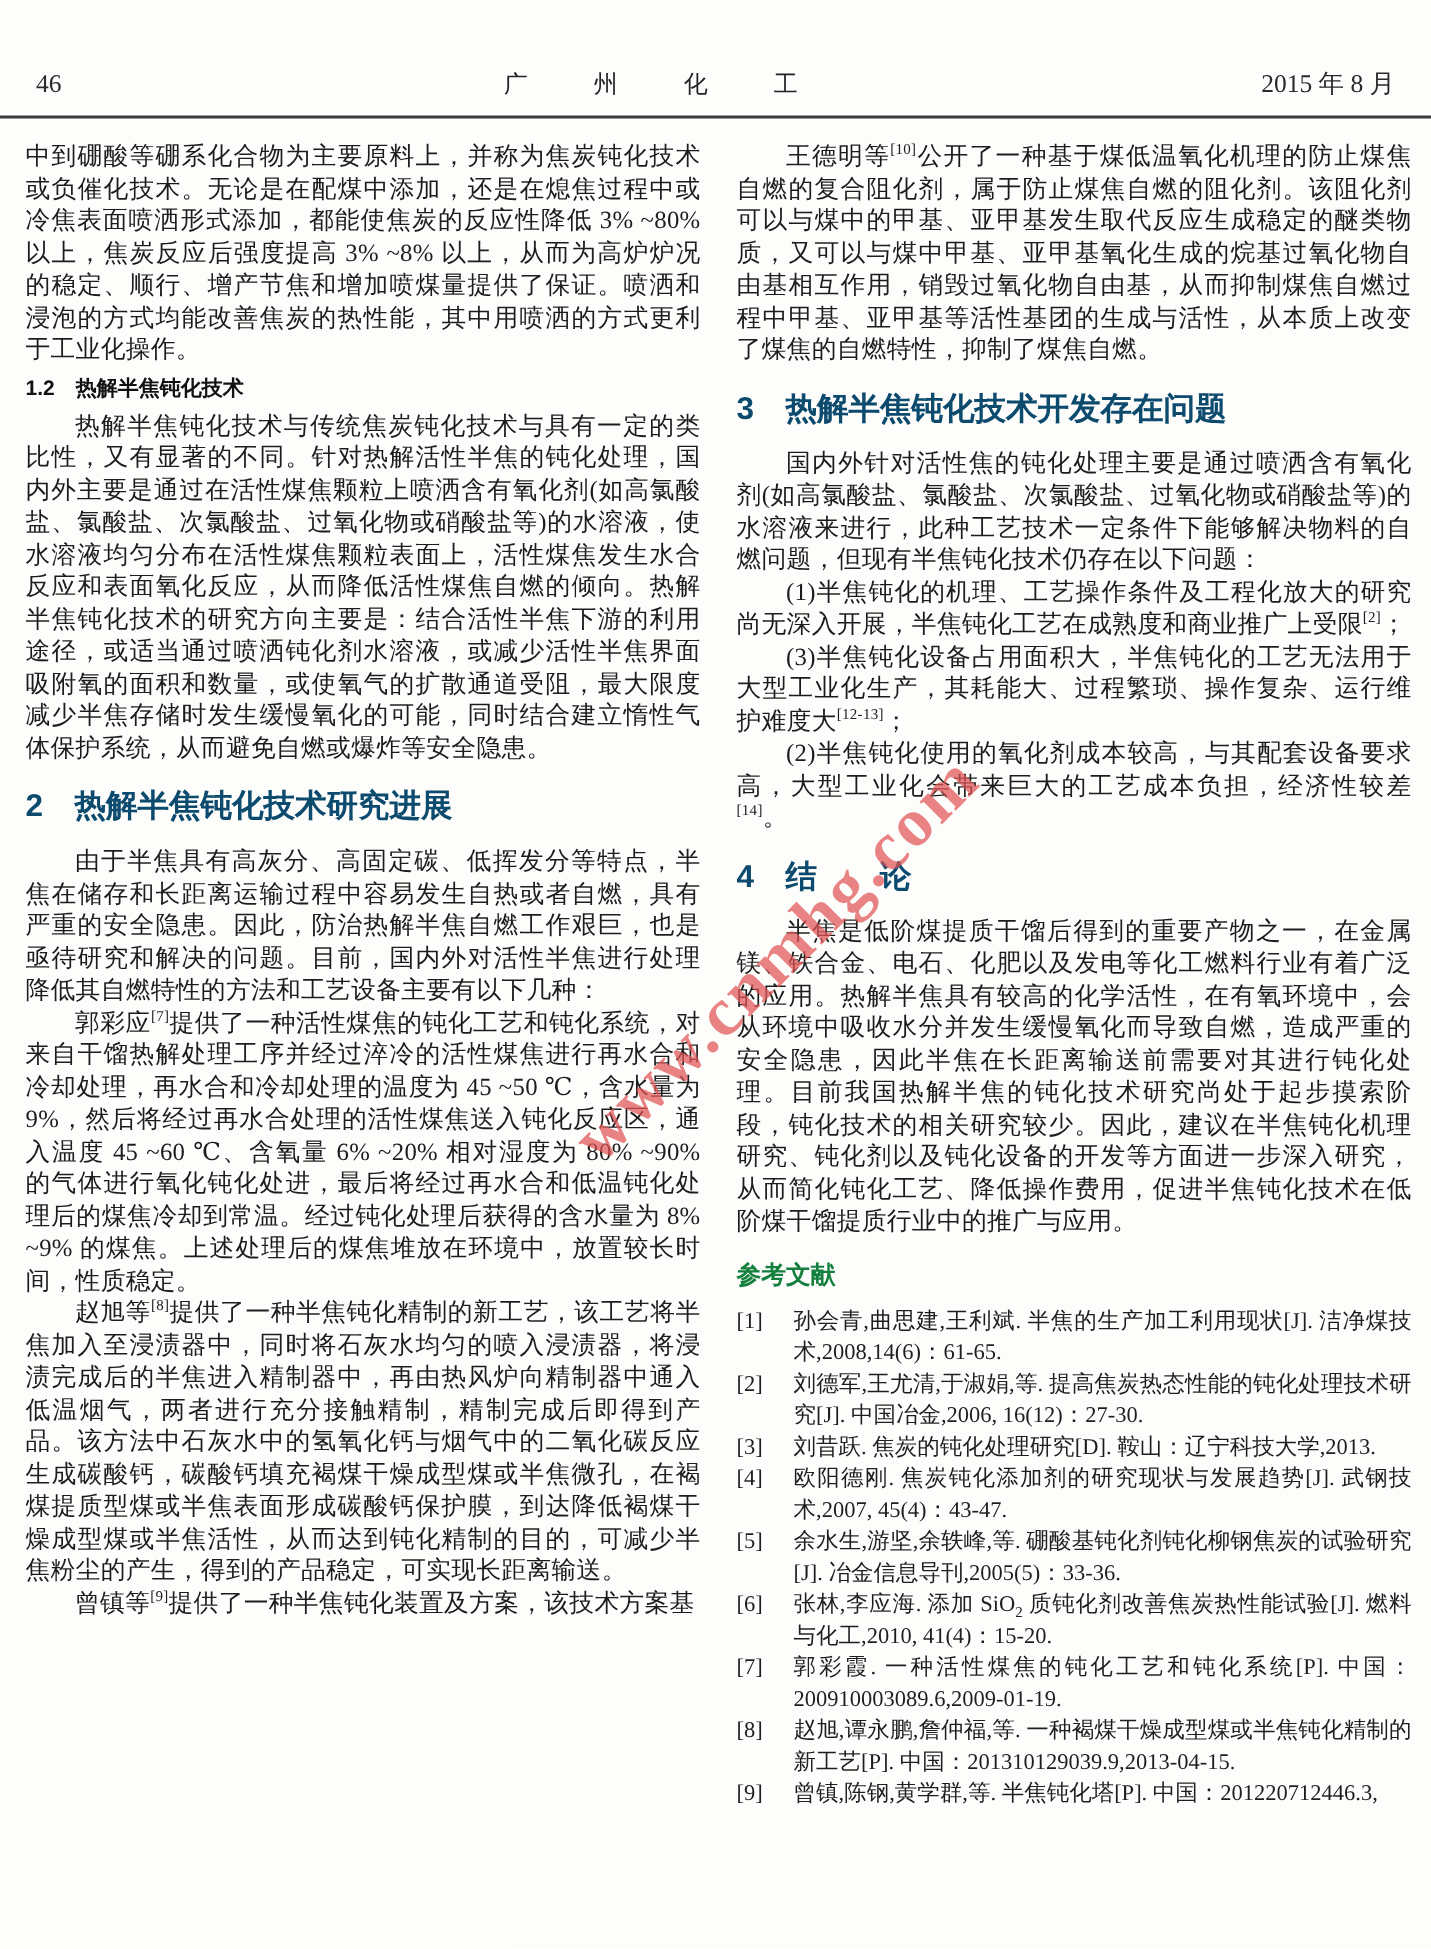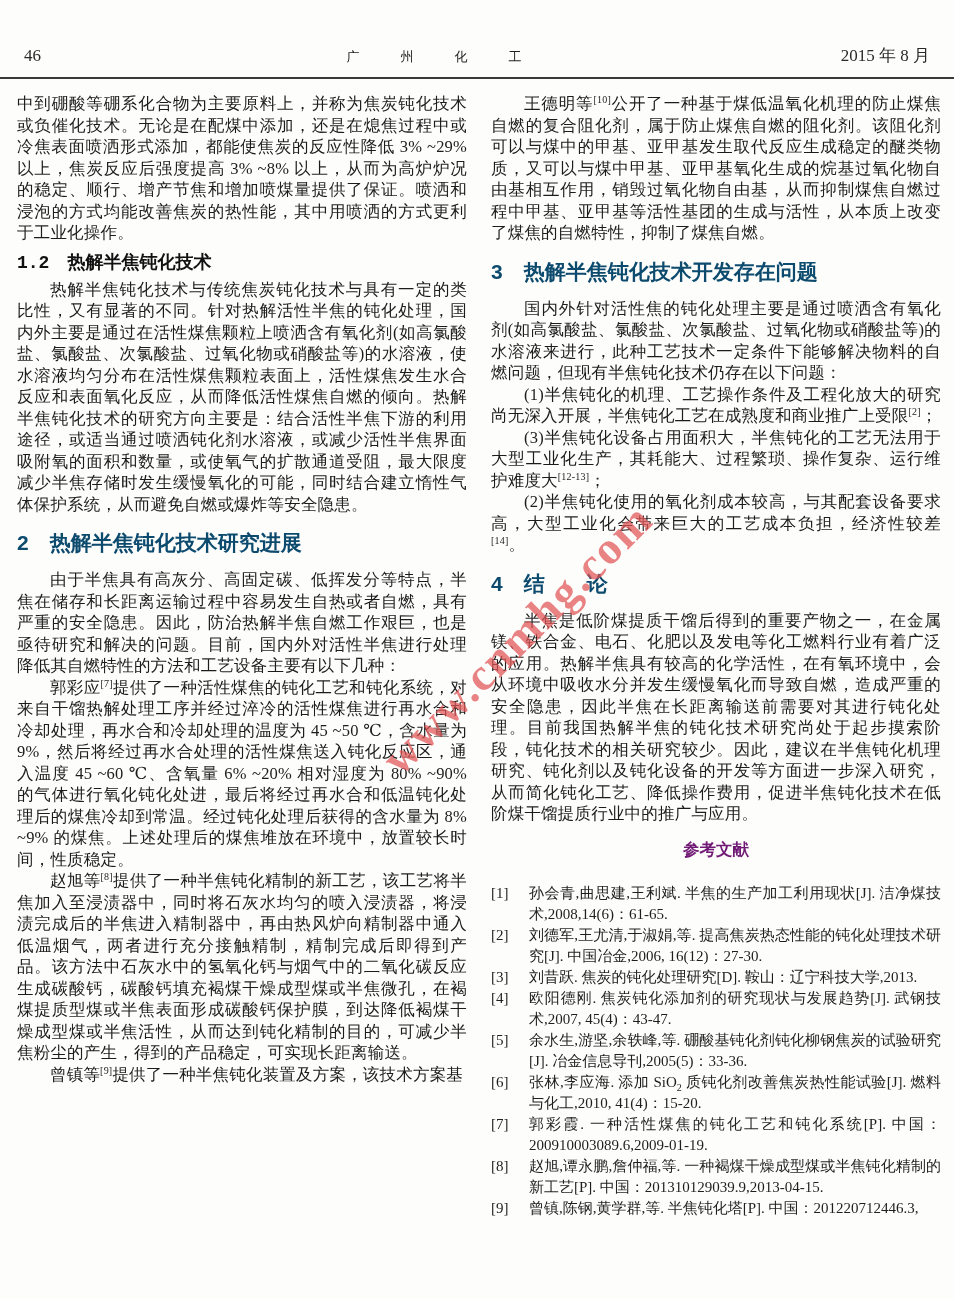--- a/index.html
+++ b/index.html
@@ -15,21 +15,21 @@
   .page-header{
     display:flex;
     justify-content:space-between;
     align-items:baseline;
     padding:44px 24px 10px 24px;
     border-bottom:2px solid #3a3a3a;
     font-size:17px;
     color:#2a2a2a;
   }
   .journal-title{
-    font-size:13px;
+    font-size:16px;
     letter-spacing:14px;
     color:#222;
   }
   .columns{
     display:flex;
     gap:24px;
     padding:14px 15px 0 17px;
   }
   .col{
     width:450px;
@@ -43,39 +43,38 @@
     letter-spacing:0.2px;
   }
   .ind{text-indent:2em;}
   sup.cite{
     font-size:10px;
     line-height:0;
     vertical-align:super;
   }
   .sub-heading{
     margin:6px 0 5px 0;
-    font-family:Liberation Mono, monospace;
+    font-family:Liberation Sans, sans-serif;
     font-weight:bold;
-    font-size:18px;
+    font-size:14px;
     color:#111;
   }
   .sec-heading{
     margin:14px 0 12px 0;
     font-family:"Liberation Sans","DejaVu Sans",sans-serif;
     font-weight:bold;
     font-size:21px;
     color:#0c4a6e;
   }
   .refs-heading{
-    margin:14px 0 22px 0;
-    text-align:center;
+    margin:14px 0 10px 0;
     font-family:"Liberation Sans","DejaVu Sans",sans-serif;
     font-weight:bold;
     font-size:16.5px;
-    color:#701a75;
+    color:#15803d;
   }
   .ref-item{
     display:flex;
     font-size:15px;
     line-height:21px;
     color:#1e1e1e;
   }
   .ref-label{
     width:38px;
     flex:none;
@@ -105,21 +104,21 @@
 
   <header class="page-header">
     <span>46</span>
     <span class="journal-title">广　州　化　工</span>
     <span>2015 年 8 月</span>
   </header>
 
   <div class="columns">
 
     <div class="col">
-      <p class="body-p">中到硼酸等硼系化合物为主要原料上，并称为焦炭钝化技术或负催化技术。无论是在配煤中添加，还是在熄焦过程中或冷焦表面喷洒形式添加，都能使焦炭的反应性降低 3% ~29% 以上，焦炭反应后强度提高 3% ~8% 以上，从而为高炉炉况的稳定、顺行、增产节焦和增加喷煤量提供了保证。喷洒和浸泡的方式均能改善焦炭的热性能，其中用喷洒的方式更利于工业化操作。</p>
+      <p class="body-p">中到硼酸等硼系化合物为主要原料上，并称为焦炭钝化技术或负催化技术。无论是在配煤中添加，还是在熄焦过程中或冷焦表面喷洒形式添加，都能使焦炭的反应性降低 3% ~80% 以上，焦炭反应后强度提高 3% ~8% 以上，从而为高炉炉况的稳定、顺行、增产节焦和增加喷煤量提供了保证。喷洒和浸泡的方式均能改善焦炭的热性能，其中用喷洒的方式更利于工业化操作。</p>
       <h3 class="sub-heading">1.2　热解半焦钝化技术</h3>
       <p class="body-p ind">热解半焦钝化技术与传统焦炭钝化技术与具有一定的类比性，又有显著的不同。针对热解活性半焦的钝化处理，国内外主要是通过在活性煤焦颗粒上喷洒含有氧化剂(如高氯酸盐、氯酸盐、次氯酸盐、过氧化物或硝酸盐等)的水溶液，使水溶液均匀分布在活性煤焦颗粒表面上，活性煤焦发生水合反应和表面氧化反应，从而降低活性煤焦自燃的倾向。热解半焦钝化技术的研究方向主要是：结合活性半焦下游的利用途径，或适当通过喷洒钝化剂水溶液，或减少活性半焦界面吸附氧的面积和数量，或使氧气的扩散通道受阻，最大限度减少半焦存储时发生缓慢氧化的可能，同时结合建立惰性气体保护系统，从而避免自燃或爆炸等安全隐患。</p>
       <h2 class="sec-heading">2　热解半焦钝化技术研究进展</h2>
       <p class="body-p ind">由于半焦具有高灰分、高固定碳、低挥发分等特点，半焦在储存和长距离运输过程中容易发生自热或者自燃，具有严重的安全隐患。因此，防治热解半焦自燃工作艰巨，也是亟待研究和解决的问题。目前，国内外对活性半焦进行处理降低其自燃特性的方法和工艺设备主要有以下几种：</p>
       <p class="body-p ind"><span>郭彩应</span><sup class="cite">[7]</sup><span>提供了一种活性煤焦的钝化工艺和钝化系统，对来自干馏热解处理工序并经过淬冷的活性煤焦进行再水合和冷却处理，再水合和冷却处理的温度为 45 ~50 ℃，含水量为9%，然后将经过再水合处理的活性煤焦送入钝化反应区，通入温度 45 ~60 ℃、含氧量 6% ~20% 相对湿度为 80% ~90% 的气体进行氧化钝化处进，最后将经过再水合和低温钝化处理后的煤焦冷却到常温。经过钝化处理后获得的含水量为 8% ~9% 的煤焦。上述处理后的煤焦堆放在环境中，放置较长时间，性质稳定。</span></p>
       <p class="body-p ind"><span>赵旭等</span><sup class="cite">[8]</sup><span>提供了一种半焦钝化精制的新工艺，该工艺将半焦加入至浸渍器中，同时将石灰水均匀的喷入浸渍器，将浸渍完成后的半焦进入精制器中，再由热风炉向精制器中通入低温烟气，两者进行充分接触精制，精制完成后即得到产品。该方法中石灰水中的氢氧化钙与烟气中的二氧化碳反应生成碳酸钙，碳酸钙填充褐煤干燥成型煤或半焦微孔，在褐煤提质型煤或半焦表面形成碳酸钙保护膜，到达降低褐煤干燥成型煤或半焦活性，从而达到钝化精制的目的，可减少半焦粉尘的产生，得到的产品稳定，可实现长距离输送。</span></p>
       <p class="body-p ind"><span>曾镇等</span><sup class="cite">[9]</sup><span>提供了一种半焦钝化装置及方案，该技术方案基</span></p>
     </div>
 
     <div class="col">

